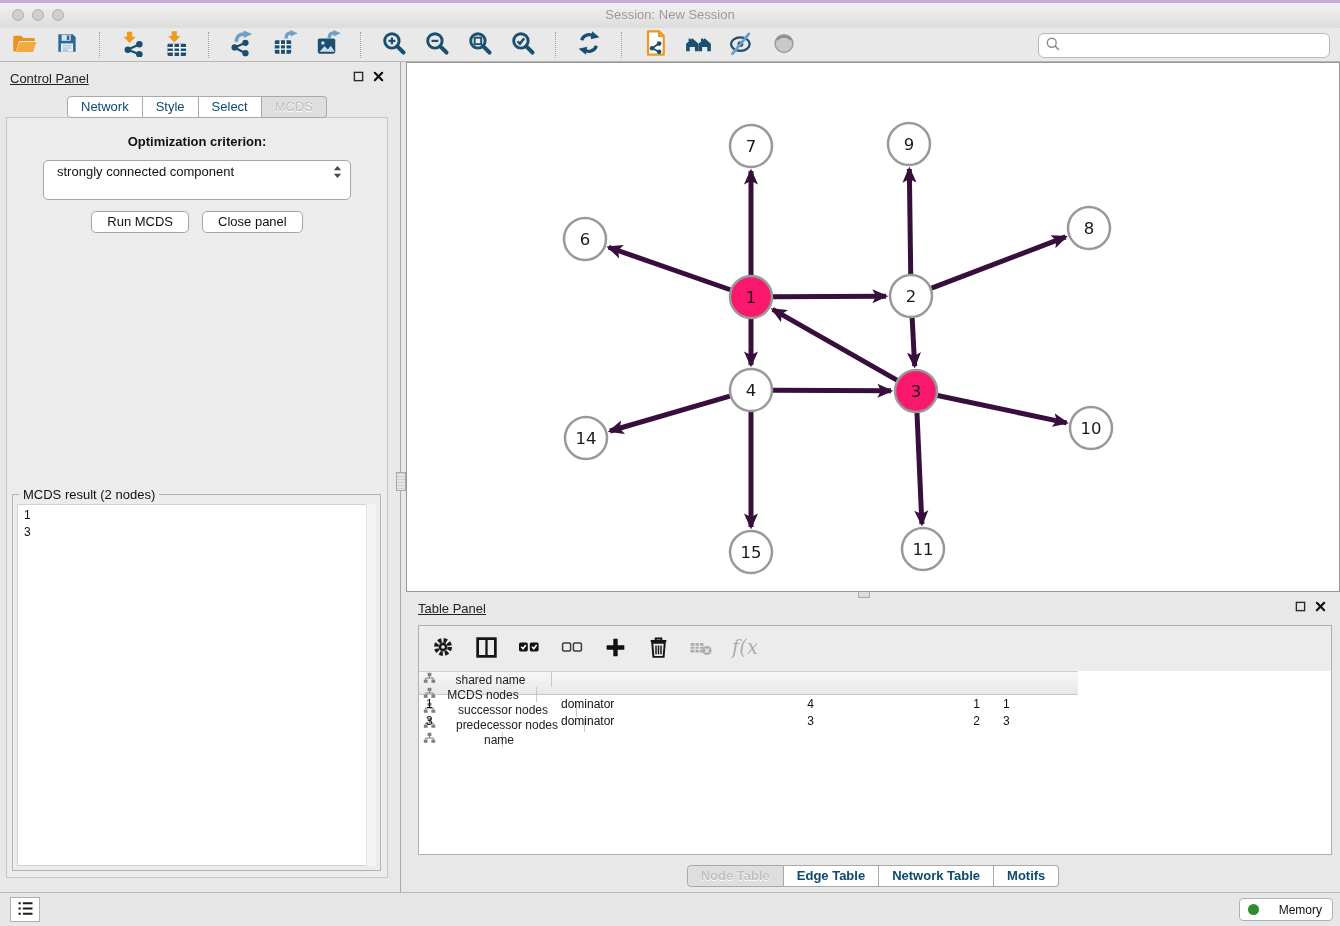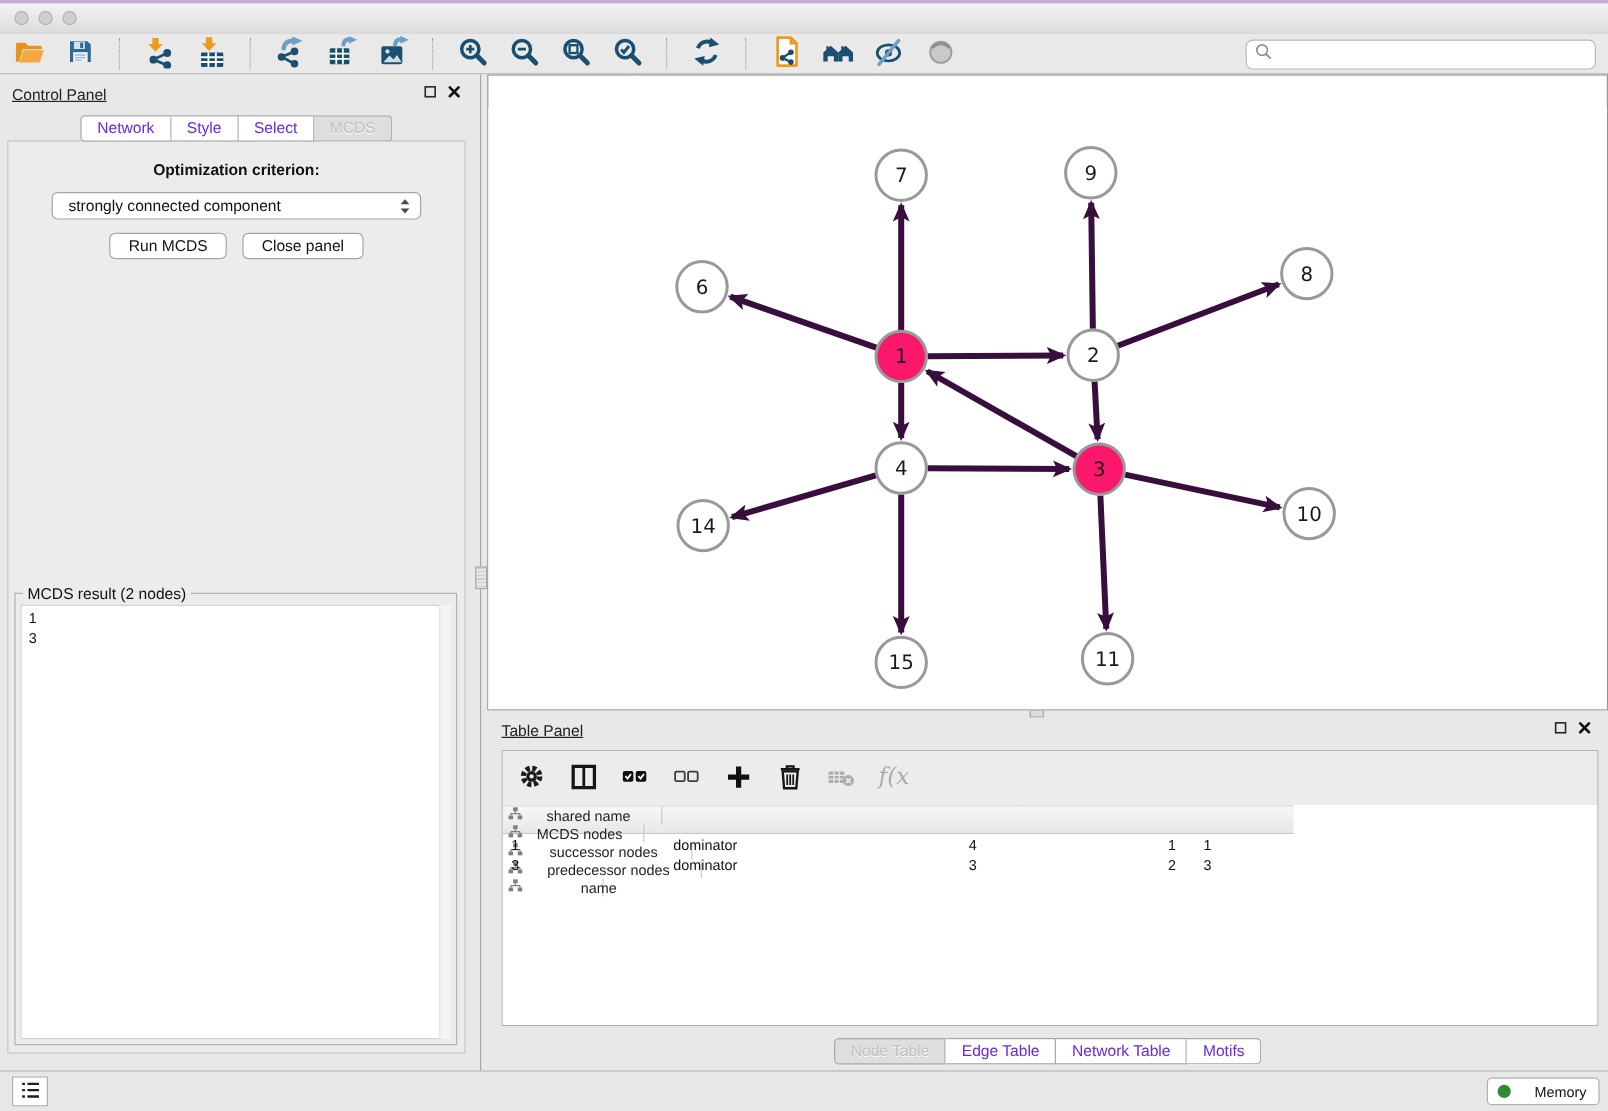--- a/index.html
+++ b/index.html
@@ -21,28 +21,28 @@
                 border:1px solid #b9b9b9;border-radius:6px;display:flex;align-items:center;
                 padding:0 6px;box-sizing:border-box;gap:4px;}
   .search-field input{border:none;outline:none;flex:1;font-size:13px;font-family:"Liberation Sans",sans-serif;background:transparent;}
   
   .left-panel{position:absolute;left:0;top:62px;width:394px;bottom:33px;background:#e8e8e8;}
   .panel-title{position:absolute;left:10px;top:9px;font-size:13px;color:#222;text-decoration:underline;}
   .panel-ctls{position:absolute;right:10px;top:9px;display:flex;gap:9px;align-items:center;}
   .panel-ctls span{display:flex;}
   .seg-row{display:flex;}
   .seg{height:20px;padding:0 13px;background:#fff;border:1px solid #a9a9a9;border-left:none;
-       font-size:13px;line-height:20px;color:#6d28d9;white-space:nowrap;}
+       font-size:13px;line-height:20px;color:#0c4a6e;white-space:nowrap;}
   .seg:first-child{border-left:1px solid #a9a9a9;border-radius:4px 0 0 4px;}
   .seg:last-child{border-radius:0 4px 4px 0;}
   .seg.sel{background:#dedede;color:#c0c0c0;text-shadow:0 1px 0 rgba(255,255,255,.95);}
   .cp-tabs{position:absolute;left:50%;transform:translateX(-50%);top:34px;z-index:2;}
   .cp-inner{position:absolute;left:6px;right:6px;top:55px;bottom:15px;background:#ececec;border:1px solid #c6c6c6;}
   .opt-label{margin-top:16px;text-align:center;font-size:13px;font-weight:bold;color:#111;}
-  .select-box{margin:11px auto 0;width:308px;height:23px;background:#fff;border:1px solid #a6a6a6;
+  .select-box{margin:11px auto 0;width:308px;height:40px;background:#fff;border:1px solid #a6a6a6;
               border-radius:5px;position:relative;box-sizing:border-box;}
   .select-box .val{position:absolute;left:13px;top:3px;font-size:13px;color:#111;}
   .select-box .chev{position:absolute;right:7px;top:3px;}
   .btn-row{display:flex;justify-content:center;gap:13px;margin-top:11px;}
   .mac-btn{height:22px;padding:0 15px;background:#fff;border:1px solid #a6a6a6;border-radius:5px;
            font-size:13px;line-height:20px;color:#111;font-family:"Liberation Sans",sans-serif;}
   .result-fs{position:absolute;left:5px;right:6px;top:376px;bottom:6px;border:1px solid #b2b2b2;}
   .result-legend{position:absolute;top:-8px;left:6px;background:#ececec;padding:0 4px;font-size:13px;color:#111;}
   .result-text{position:absolute;left:4px;right:4px;top:9px;bottom:4px;background:#fff;border:1px solid #d2d2d2;
                font-size:12px;line-height:17px;padding:2px 6px;color:#111;white-space:pre-line;}
@@ -68,39 +68,40 @@
               align-items:center;gap:15px;padding:0 10px;}
   .tp-tbtn{width:28px;height:28px;display:flex;align-items:center;justify-content:center;background:none;border:none;padding:0;}
   .tp-table{position:absolute;left:0;right:0;top:45px;bottom:0;background:#fff;overflow:hidden;}
   .thead{display:flex;height:22px;background:linear-gradient(#f7f7f7,#e8e8e8);
          border-top:1px solid #cfcfcf;border-bottom:1px solid #c6c6c6;box-sizing:content-box;flex-direction:column;}
   .th{display:flex;align-items:center;border-right:1px solid #c9c9c9;box-sizing:border-box;
       font-size:12px;color:#222;padding-left:4px;}
   .th .lbl{flex:1;text-align:center;padding-right:6px;}
   .tr{display:flex;height:16px;align-items:center;font-size:12px;color:#111;margin-top:1px;}
   .td{box-sizing:border-box;overflow:hidden;white-space:nowrap;}
-  .tp-tabs{position:absolute;left:0;right:0;bottom:6px;display:flex;justify-content:center;}
+  .tp-tabs{position:absolute;left:0;right:0;bottom:6px;display:flex;justify-content:center;font-weight:bold;}
   
   .status-bar{position:absolute;left:0;right:0;bottom:0;height:33px;background:#e7e7e7;border-top:1px solid #b6b6b6;}
   .list-btn{position:absolute;left:10px;top:4px;width:30px;height:25px;background:#fff;border:1px solid #b0b0b0;
             display:flex;align-items:center;justify-content:center;padding:0;}
   .mem-btn{position:absolute;right:7px;top:5px;height:23px;padding:0 10px 0 8px;background:#fff;border:1px solid #b0b0b0;
            border-radius:4px;display:flex;align-items:center;gap:20px;font-size:12px;color:#111;box-sizing:border-box;}
   .mem-dot{width:11px;height:11px;border-radius:50%;background:#2d8c2d;}
 </style>
 </head>
 <body>
 
 <div class="top-edge"></div>
 <div class="titlebar">
   <div class="lights">
     <div class="light"></div>
     <div class="light"></div>
     <div class="light"></div>
   </div>
+  <div class="title">Session: New Session</div>
 </div>
 
 <div class="main-toolbar" id="main-toolbar">
     <button class="tb-btn">
       <span><svg width="27" height="27" viewBox="0 0 24 24" xmlns="http://www.w3.org/2000/svg">
           <path d="M2,19 V6.2 a1.2,1.2 0 0 1 1.2,-1.2 H9 l2,2.2 H20 a1.2,1.2 0 0 1 1.2,1.2 V9.8 H7.2 L4.4,19 Z" fill="#E8941C"></path>
           <path d="M4.6,19.6 L7.7,10.6 H22.6 L19.6,19.6 Z" fill="#F3A93E"></path>
         </svg></span>
     </button>
     <button class="tb-btn">

